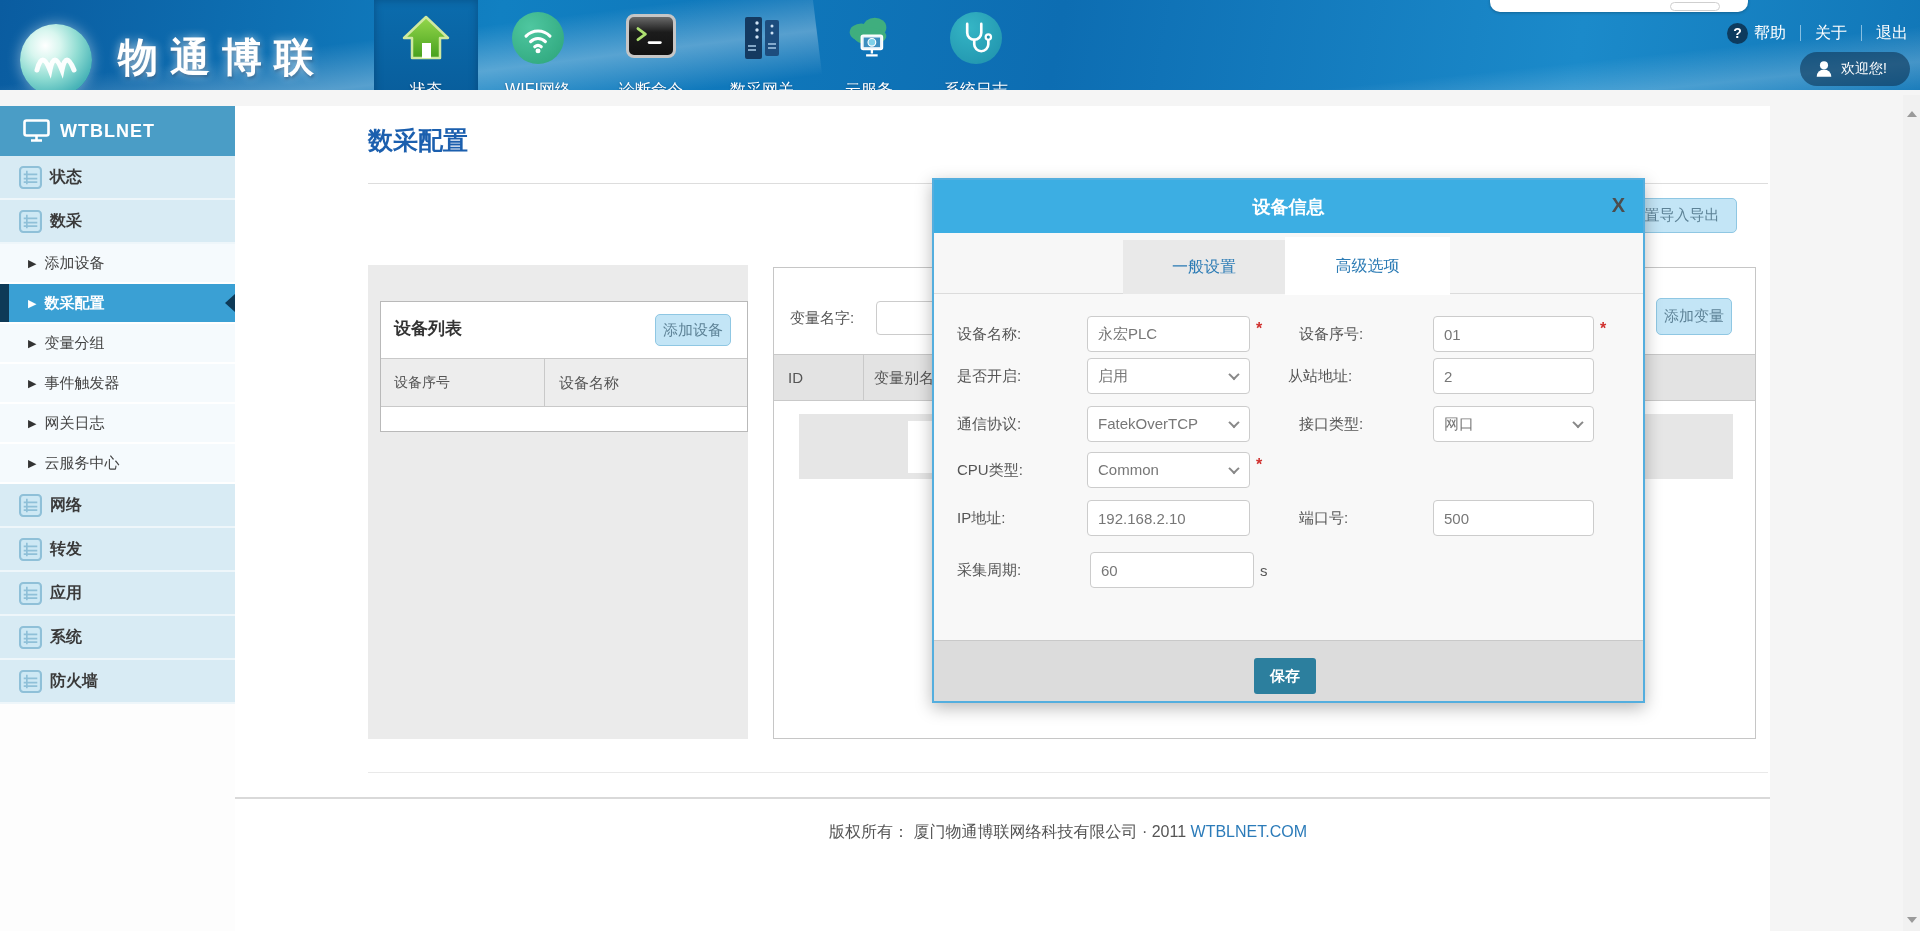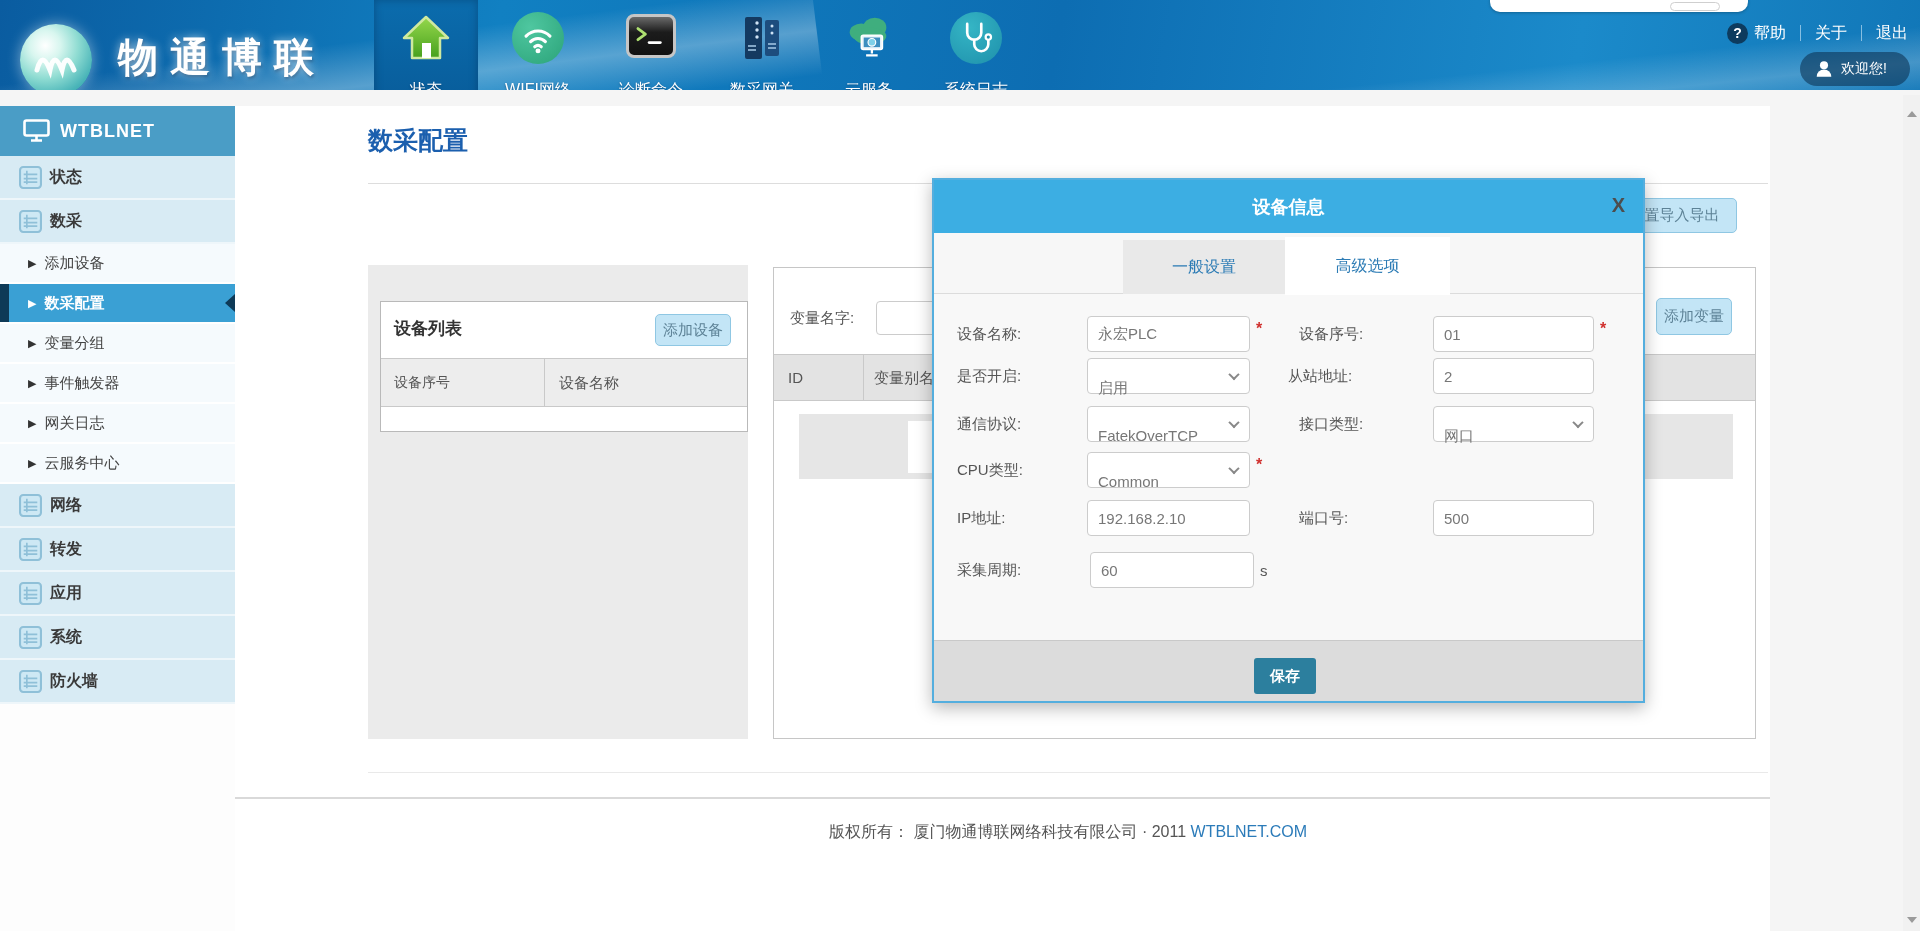--- a/index.html
+++ b/index.html
@@ -116,21 +116,21 @@
   .m-title { color:#fff; font-size:18px; font-weight:bold; }
   .m-close { position:absolute; right:18px; top:14px; font-size:20px; font-weight:bold; color:#4d4d4d; cursor:pointer; }
   .m-tabrow { position:absolute; left:0; top:53px; width:100%; height:61px; background:#f7f7f7;
               border-bottom:1px solid #dcdcdc; }
   .m-tab { position:absolute; display:flex; align-items:center; justify-content:center;
            font-size:16px; color:#2d7cb5; cursor:pointer; }
   .m-tab.sel { left:189px; top:7px; width:162px; height:54px; background:#e9e9e9; }
   .m-tab.alt { left:351px; top:4px; width:165px; height:58px; background:#fff; z-index:2; }
   .m-label { position:absolute; height:36px; line-height:36px; font-size:15px; color:#555; }
   .m-field { position:absolute; height:36px; background:#fff; border:1px solid #ccc; border-radius:4px;
-             font-size:15px; color:#777; padding:12px 10px; line-height:34px; font-family:inherit; }
+             font-size:15px; color:#777; padding:0 10px; line-height:34px; font-family:inherit; }
   input.m-field { padding:0 10px; }
   .m-select { cursor:pointer; }
   .chev { position:absolute; right:11px; top:50%; width:8px; height:8px; border-right:2px solid #888;
           border-bottom:2px solid #888; transform:translateY(-68%) rotate(45deg); }
   .req { position:absolute; font-size:16px; color:#d0302e; font-weight:bold; }
   .suffix { position:absolute; font-size:15px; color:#555; }
   .m-footer { position:absolute; left:0; top:460px; width:100%; height:61px; background:#dcdcdc;
               border-top:1px solid #c9c9c9; }
   .m-save { position:absolute; left:320px; top:17px; width:62px; height:36px; background:#2c7f9e; color:#fff;
             border:none; border-radius:3px; font-size:15px; font-weight:bold; cursor:pointer; font-family:inherit; }

